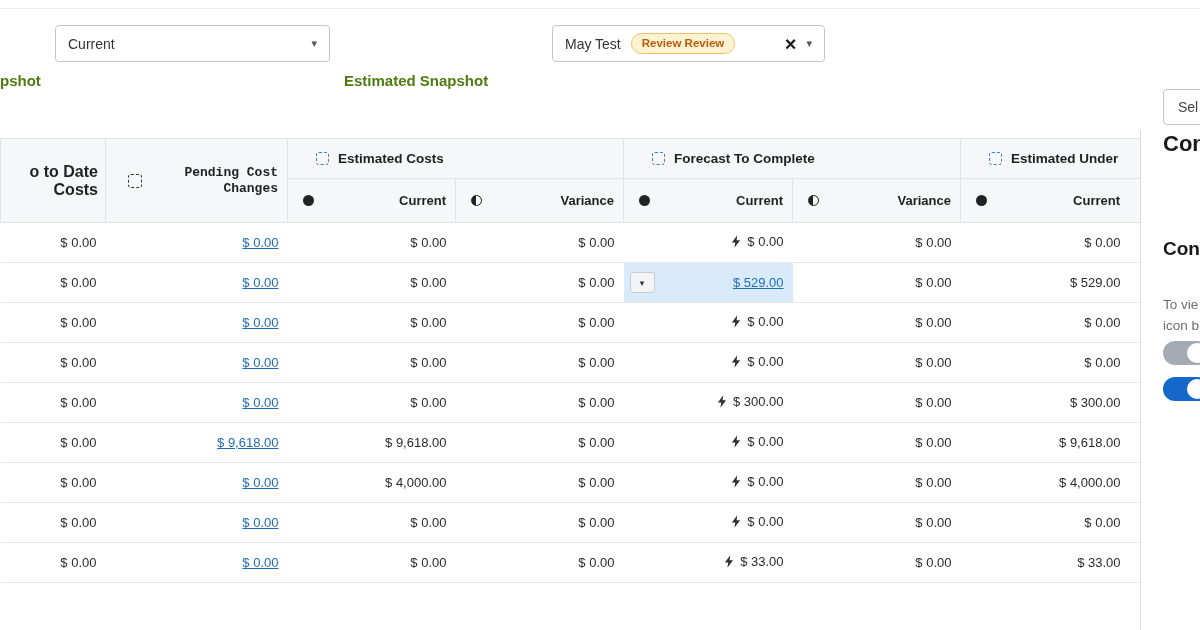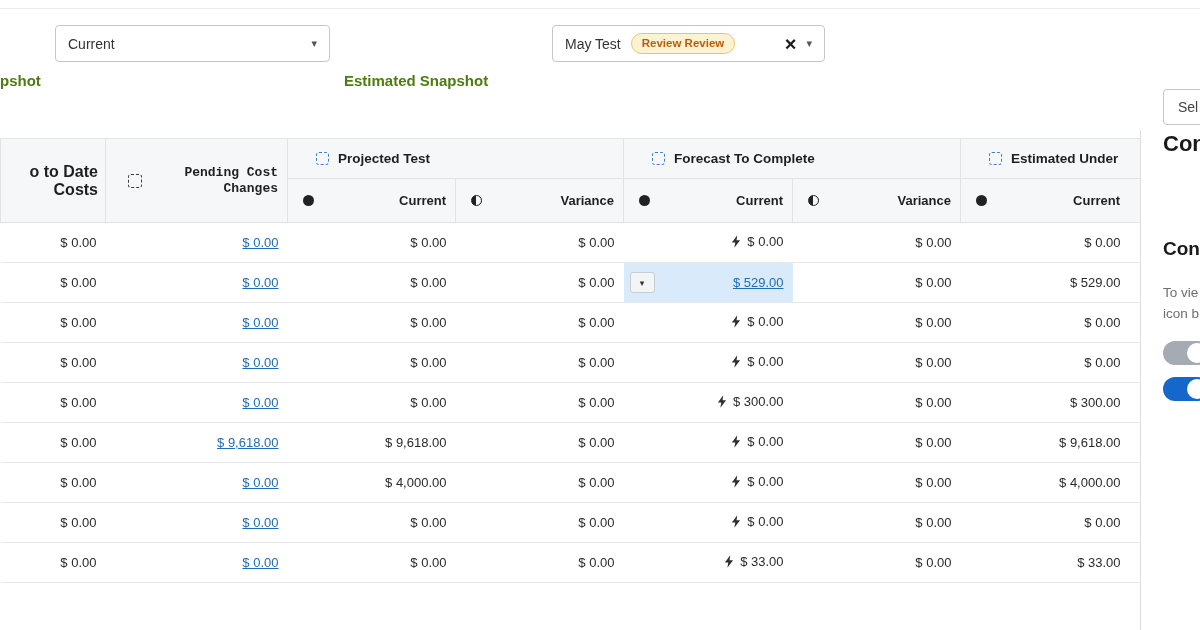--- a/index.html
+++ b/index.html
@@ -62,21 +62,21 @@
 
   
   .side-divider { position:absolute; left:1140px; top:130px; width:1px; height:500px; background:#dcdcdc; }
   .sel-btn {
     position:absolute; left:1163px; top:89px; height:36px; min-width:64px;
     border:1px solid #c6c6c6; border-radius:4px; display:flex; align-items:center;
     padding:0 14px; font-size:14px; color:#444; background:#fff; cursor:pointer; white-space:nowrap;
   }
   .panel-title { position:absolute; left:1163px; top:131px; font-size:22px; font-weight:700; color:#191919; white-space:nowrap; }
   .panel-subtitle { position:absolute; left:1163px; top:238px; font-size:19px; font-weight:700; color:#191919; white-space:nowrap; }
-  .panel-desc { position:absolute; left:1163px; top:282px; font-size:13.5px; color:#6d6d6d; line-height:21px; white-space:nowrap; }
+  .panel-desc { position:absolute; left:1163px; top:294px; font-size:13.5px; color:#6d6d6d; line-height:21px; white-space:nowrap; }
   .panel-desc span { display:block; }
   .toggle { position:absolute; left:1163px; width:46px; height:24px; border-radius:13px; cursor:pointer; }
   .toggle .knob { position:absolute; top:2px; right:2px; width:20px; height:20px; border-radius:50%; background:#fff; }
   .toggle.off { top:341px; background:var(--toggle-off); }
   .toggle.on { top:377px; background:var(--toggle-on); }
 </style>
 </head>
 <body>
 
 <div class="screen">
@@ -111,21 +111,21 @@
           <th rowspan="2" class="th-jtd">o to Date Costs</th>
           <th rowspan="2">
             <div class="pwrap">
               <span class="snap-icon dark"></span>
               <span class="ptxt">Pending Cost Changes</span>
             </div>
           </th>
           <th colspan="2">
             <div class="gwrap">
               <span class="snap-icon"></span>
-              <span>Projected Test</span>
+              <span>Estimated Costs</span>
             </div>
           </th>
           <th colspan="2">
             <div class="gwrap">
               <span class="snap-icon"></span>
               <span>Forecast To Complete</span>
             </div>
           </th>
           <th>
             <div class="gwrap">

